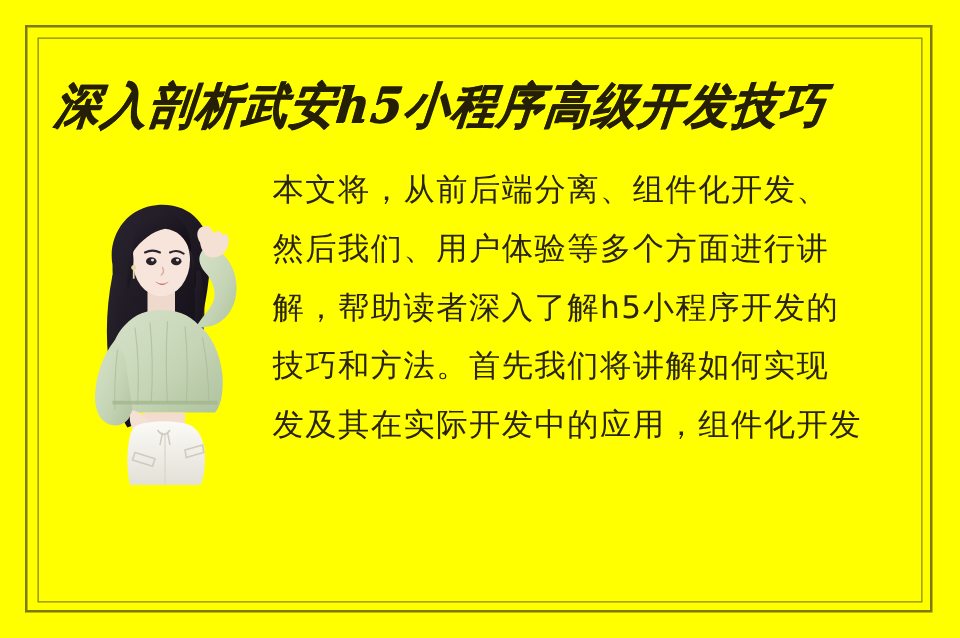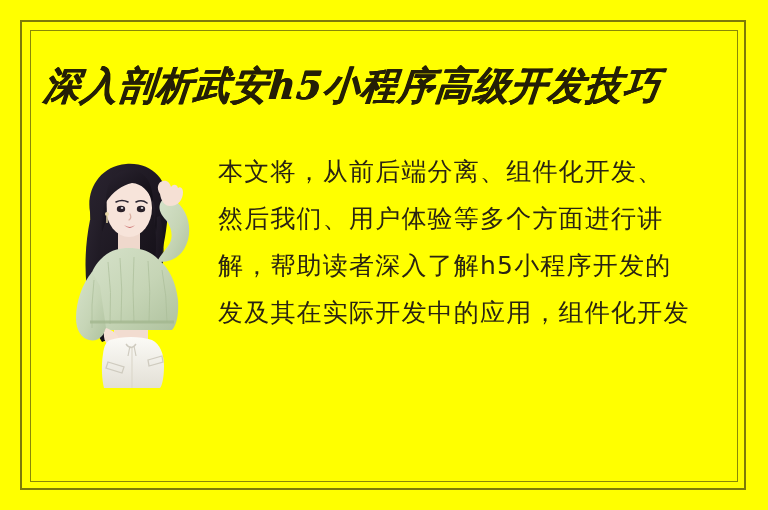--- a/index.html
+++ b/index.html
@@ -69,21 +69,21 @@
     top: 150px;
     width: 148px;
     height: 238px;
   }
   #figure-svg { display: block; width: 148px; height: 238px; }
 
   
   #body-col {
     position: absolute;
     left: 218px;
-    top: 148px;
+    top: 128px;
     width: 520px;
     height: 290px;
     overflow: hidden;
   }
   .body-line {
     color: #2a2412;
     font-family: "DejaVu Sans", "Liberation Sans", sans-serif;
     font-size: 25px;
     line-height: 47px;
     letter-spacing: 1.2px;
@@ -192,16 +192,17 @@
       <path d="M52 212 l16 5 -2 6 -16 -5 Z" fill="none" stroke="#CFCBBF" stroke-width="1.3"></path>
       <path d="M92 210 l14 -4 1 6 -14 4 Z" fill="none" stroke="#CFCBBF" stroke-width="1.3"></path>
       <path d="M76 198 l0 40" stroke="#DCD8CC" stroke-width="1.2"></path>
     </svg>
   </div>
 
   <div id="body-col">
     <div class="body-line">本文将，从前后端分离、组件化开发、</div>
     <div class="body-line">然后我们、用户体验等多个方面进行讲</div>
     <div class="body-line">解，帮助读者深入了解h5小程序开发的</div>
+    <div class="body-line">技巧和方法。首先我们将讲解如何实现</div>
     <div class="body-line">发及其在实际开发中的应用，组件化开发</div>
   </div>
 
 </div>
 
 </body></html>

